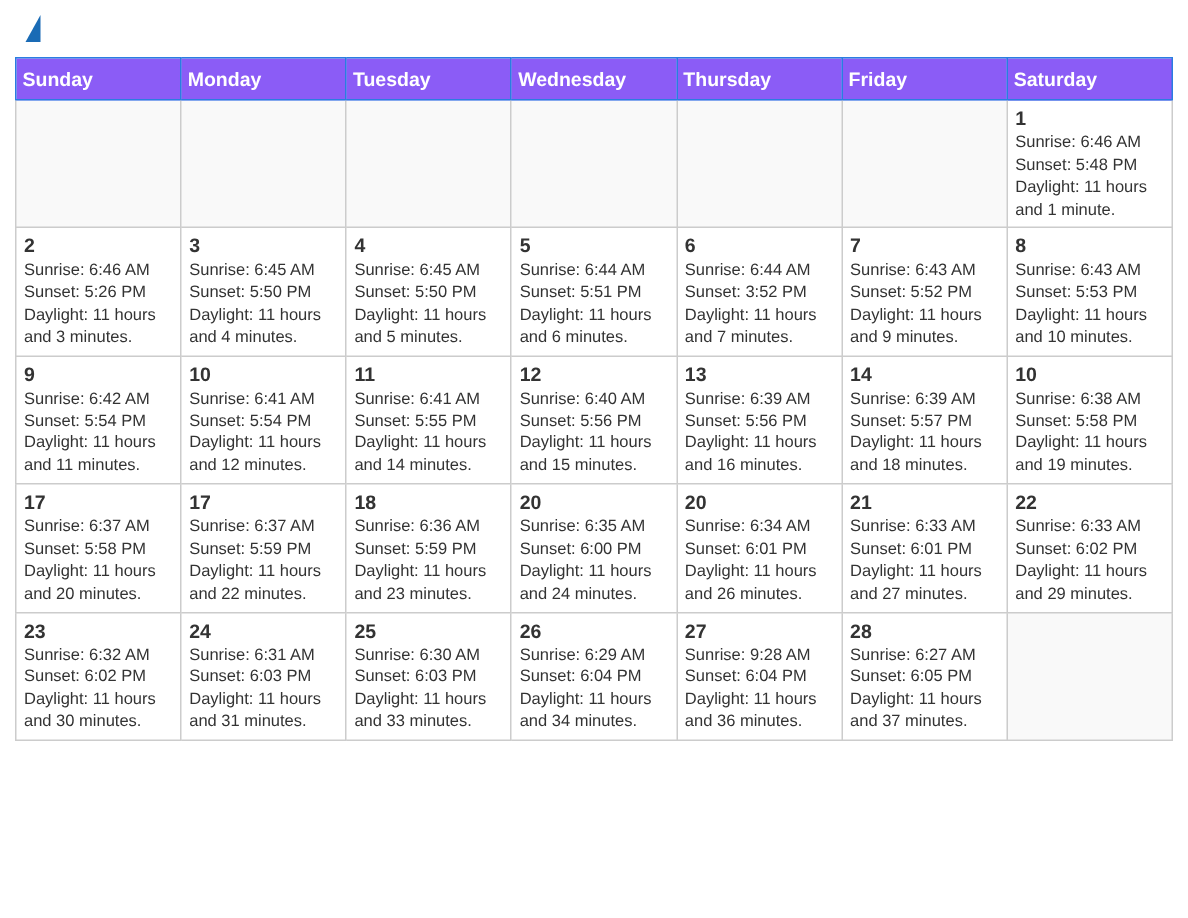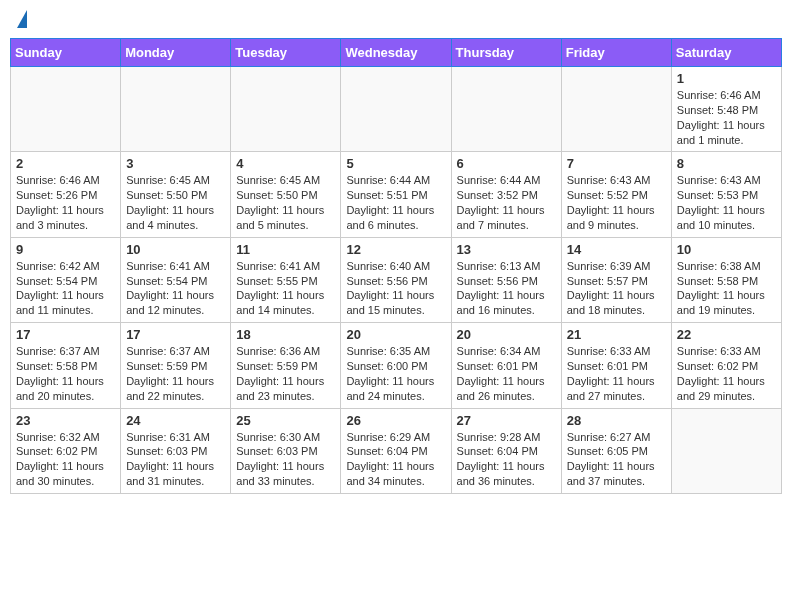--- a/index.html
+++ b/index.html
@@ -208,21 +208,21 @@
 Daylight: 11 hours and 14 minutes.</div>
         </td>
         <td>
           <span class="day-num">12</span>
           <div class="day-info">Sunrise: 6:40 AM
 Sunset: 5:56 PM
 Daylight: 11 hours and 15 minutes.</div>
         </td>
         <td>
           <span class="day-num">13</span>
-          <div class="day-info">Sunrise: 6:13 AM
+          <div class="day-info">Sunrise: 6:39 AM
 Sunset: 5:56 PM
 Daylight: 11 hours and 16 minutes.</div>
         </td>
         <td>
           <span class="day-num">14</span>
           <div class="day-info">Sunrise: 6:39 AM
 Sunset: 5:57 PM
 Daylight: 11 hours and 18 minutes.</div>
         </td>
         <td>

